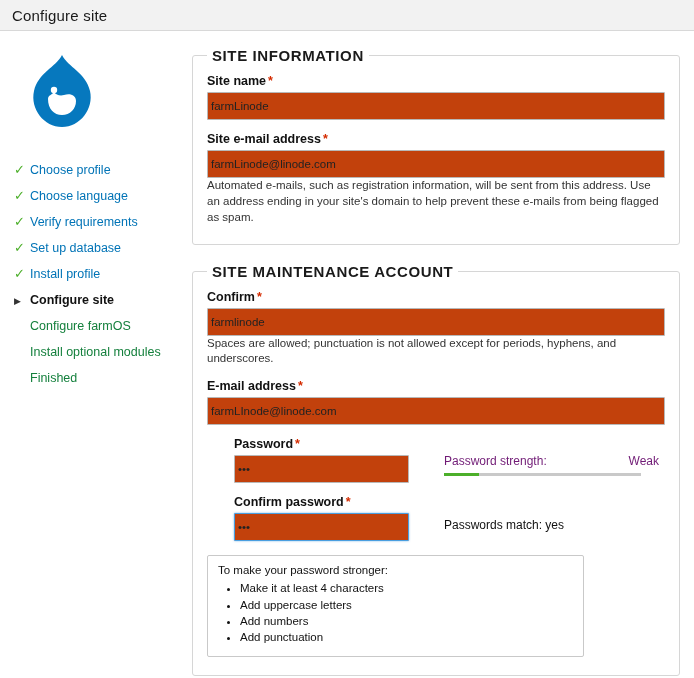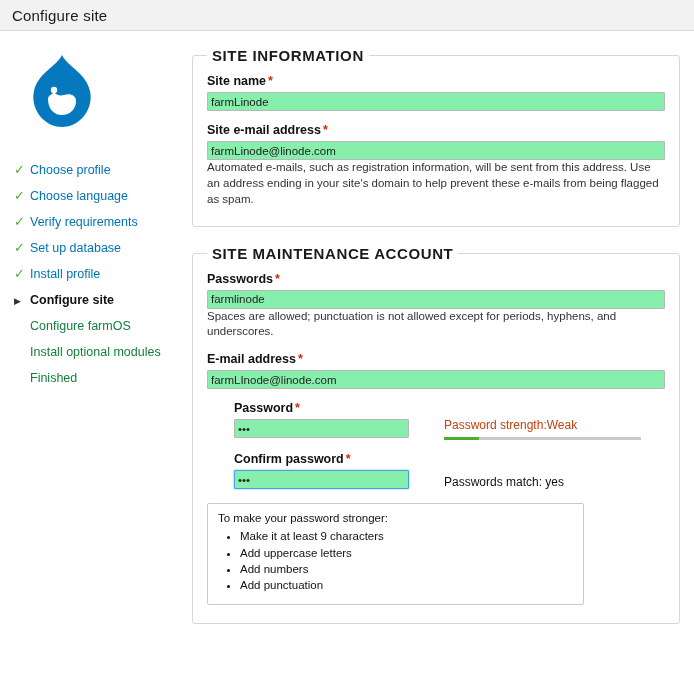--- a/index.html
+++ b/index.html
@@ -95,27 +95,27 @@
   label.flabel {
     display: block;
     font-weight: bold;
     font-size: 12.5px;
     color: #111;
     margin-bottom: 4px;
   }
   label.flabel .req { color: #d42b00; font-weight: bold; margin-left: 2px; }
   input.text {
     width: 100%;
-    height: 19px;
+    height: 28px;
     border: 1px solid #b8b8b8;
     padding: 1px 3px;
     font-family: "Liberation Sans", sans-serif;
     font-size: 11.5px;
     color: #222;
-    background: #86efac;
+    background: #c2410c;
     border-radius: 1px;
   }
   input.focused {
     border: 1px solid #4a9fe0;
     box-shadow: 0 0 2px rgba(74,159,224,0.8);
   }
   .desc {
     font-size: 11.5px;
     color: #333;
     line-height: 1.38;
@@ -128,22 +128,23 @@
     margin-left: 27px;
   }
   .pw-left { width: 175px; flex: 0 0 175px; }
   .pw-right {
     flex: 1 1 auto;
     padding-left: 35px;
     padding-top: 17px;
   }
   .strength-line {
     display: flex;
+    justify-content: space-between;
     font-size: 12px;
-    color: #c2410c;
+    color: #701a75;
     padding-right: 6px;
   }
   .strength-line .value { font-weight: normal; }
   .meter {
     margin-top: 5px;
     height: 3px;
     background: #c9c9c9;
     width: 197px;
     position: relative;
   }
@@ -254,21 +255,21 @@
         <input class="text" type="text" value="farmLinode@linode.com" style="">
         <div class="desc">Automated e-mails, such as registration information, will be sent from this address. Use an address ending in your site's domain to help prevent these e-mails from being flagged as spam.</div>
       </div>
     </fieldset>
 
     <fieldset class="panel">
       <legend>SITE MAINTENANCE ACCOUNT</legend>
 
       <div class="field">
         <label class="flabel">
-          <span>Passwords</span><span class="req">*</span>
+          <span>Confirm</span><span class="req">*</span>
         </label>
         <input class="text" type="text" value="farmlinode" style="">
         <div class="desc">Spaces are allowed; punctuation is not allowed except for periods, hyphens, and underscores.</div>
       </div>
 
       <div class="field">
         <label class="flabel">
           <span>E-mail address</span><span class="req">*</span>
         </label>
         <input class="text" type="text" value="farmLInode@linode.com" style="">
@@ -300,21 +301,21 @@
           <input class="text focused" type="text" value="•••" style="">
         </div>
         <div class="pw-right" style="padding-top:0">
           <div class="match-line">Passwords match: yes</div>
         </div>
       </div>
 
       <div class="pw-tips">
         <div class="tips-title">To make your password stronger:</div>
         <ul>
-          <li>Make it at least 9 characters</li>
+          <li>Make it at least 4 characters</li>
           <li>Add uppercase letters</li>
           <li>Add numbers</li>
           <li>Add punctuation</li>
         </ul>
       </div>
     </fieldset>
 
   </div>
 </div>
 

